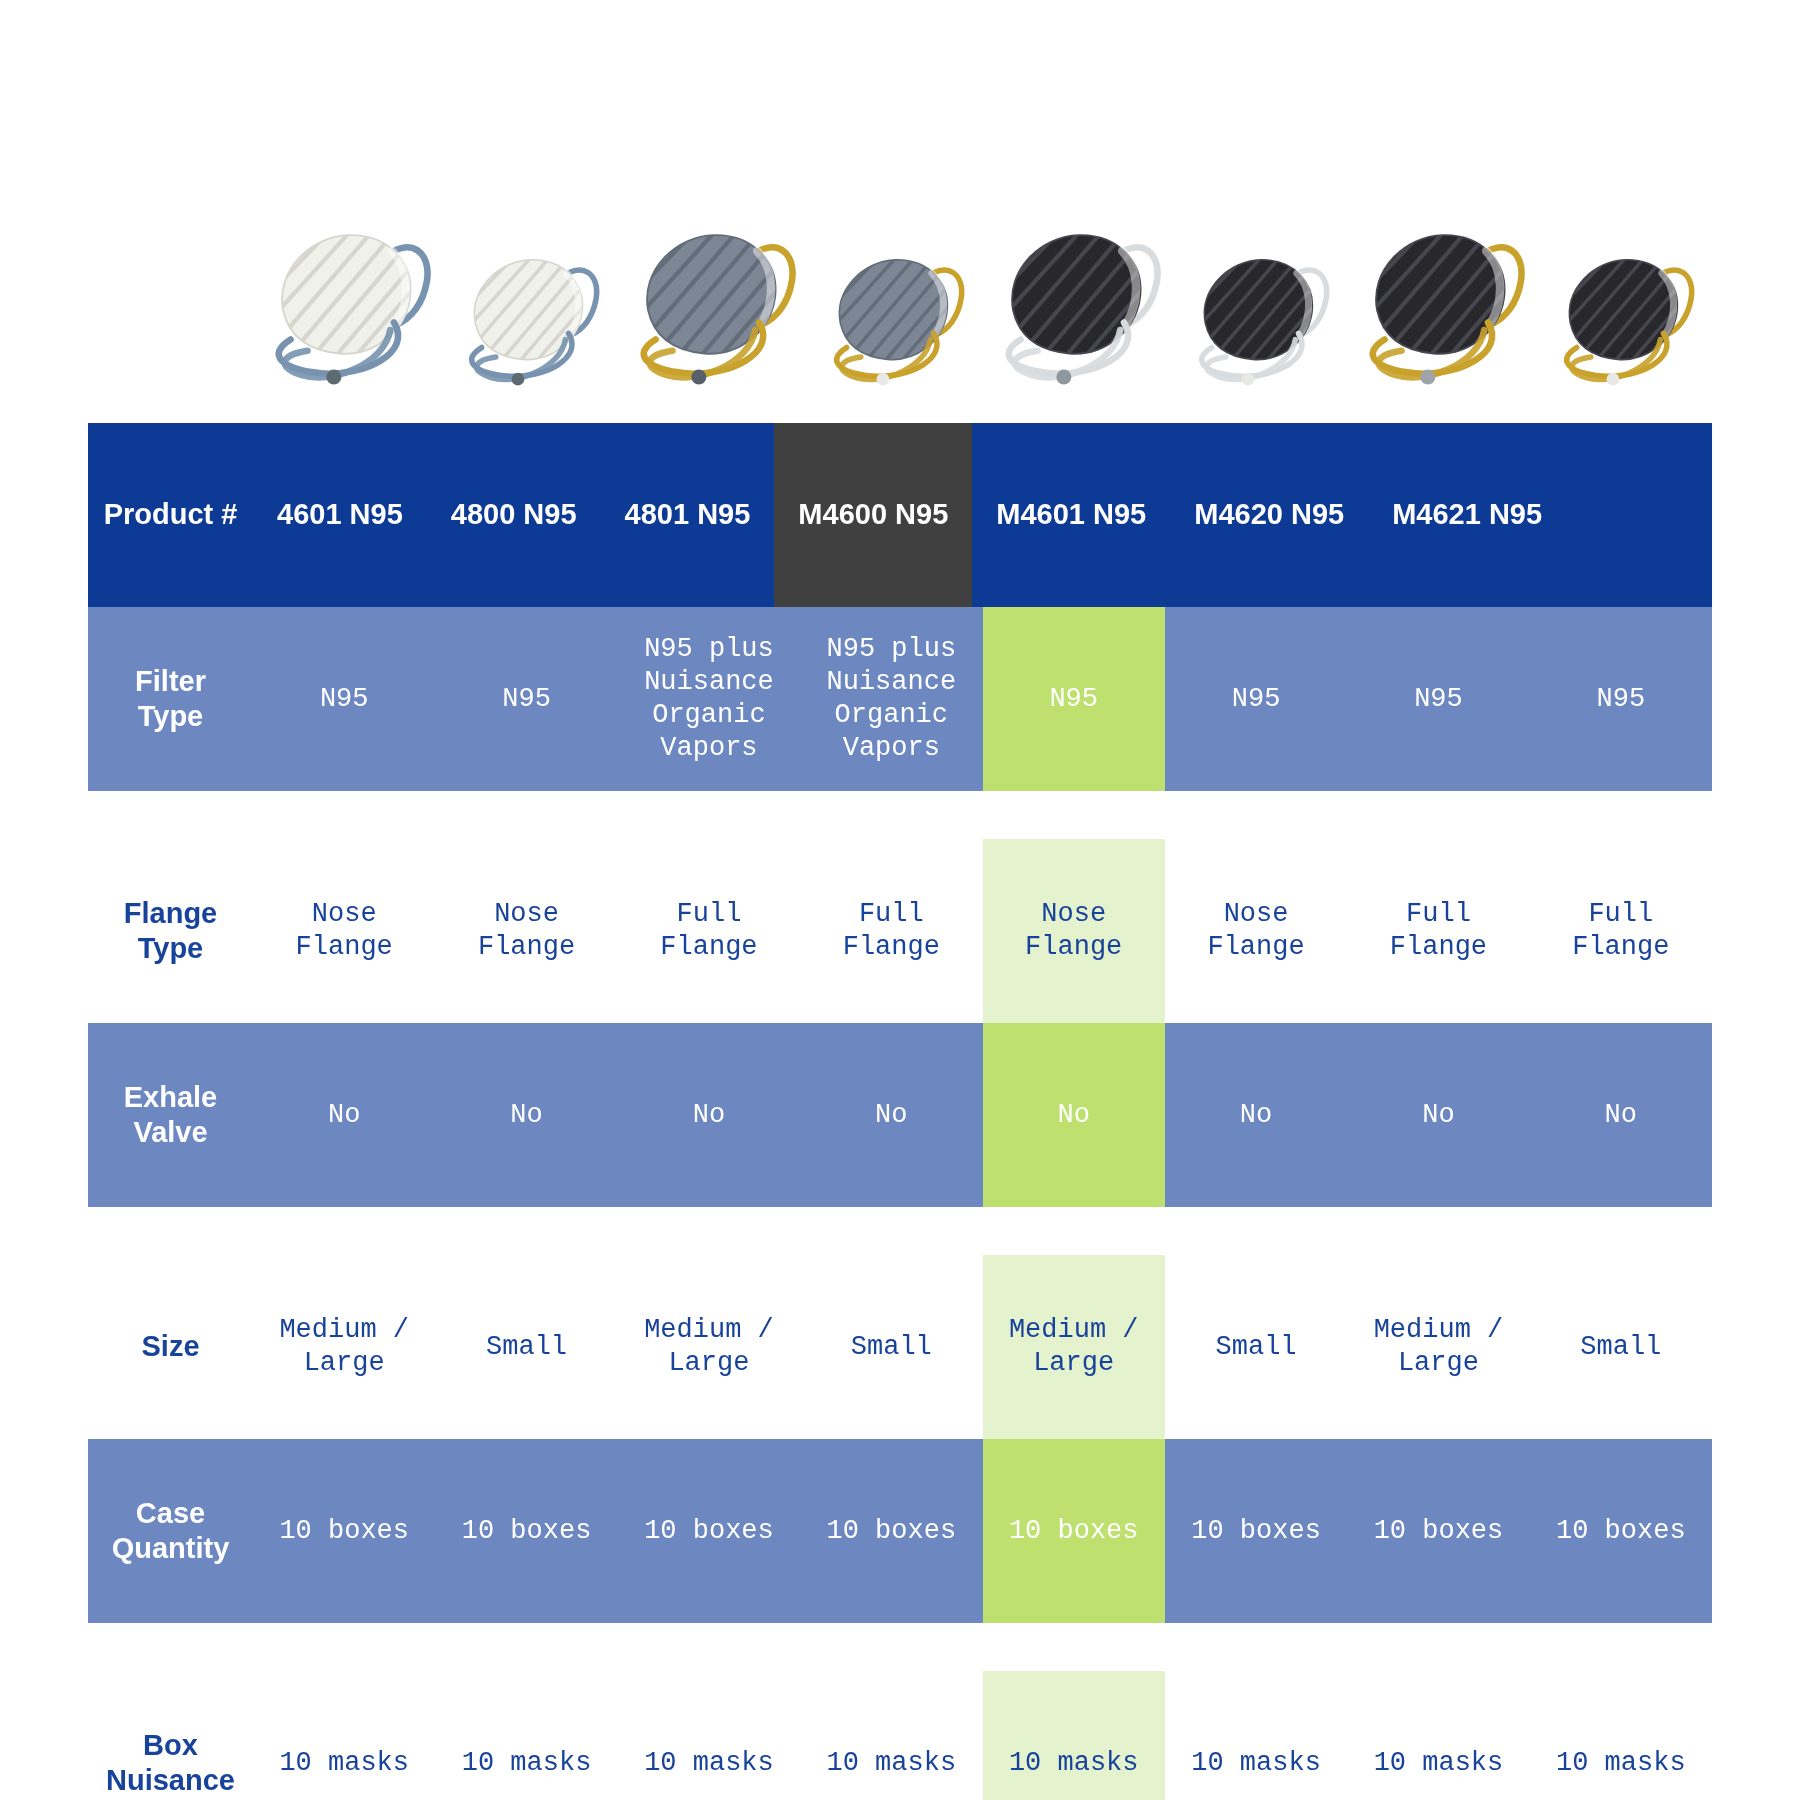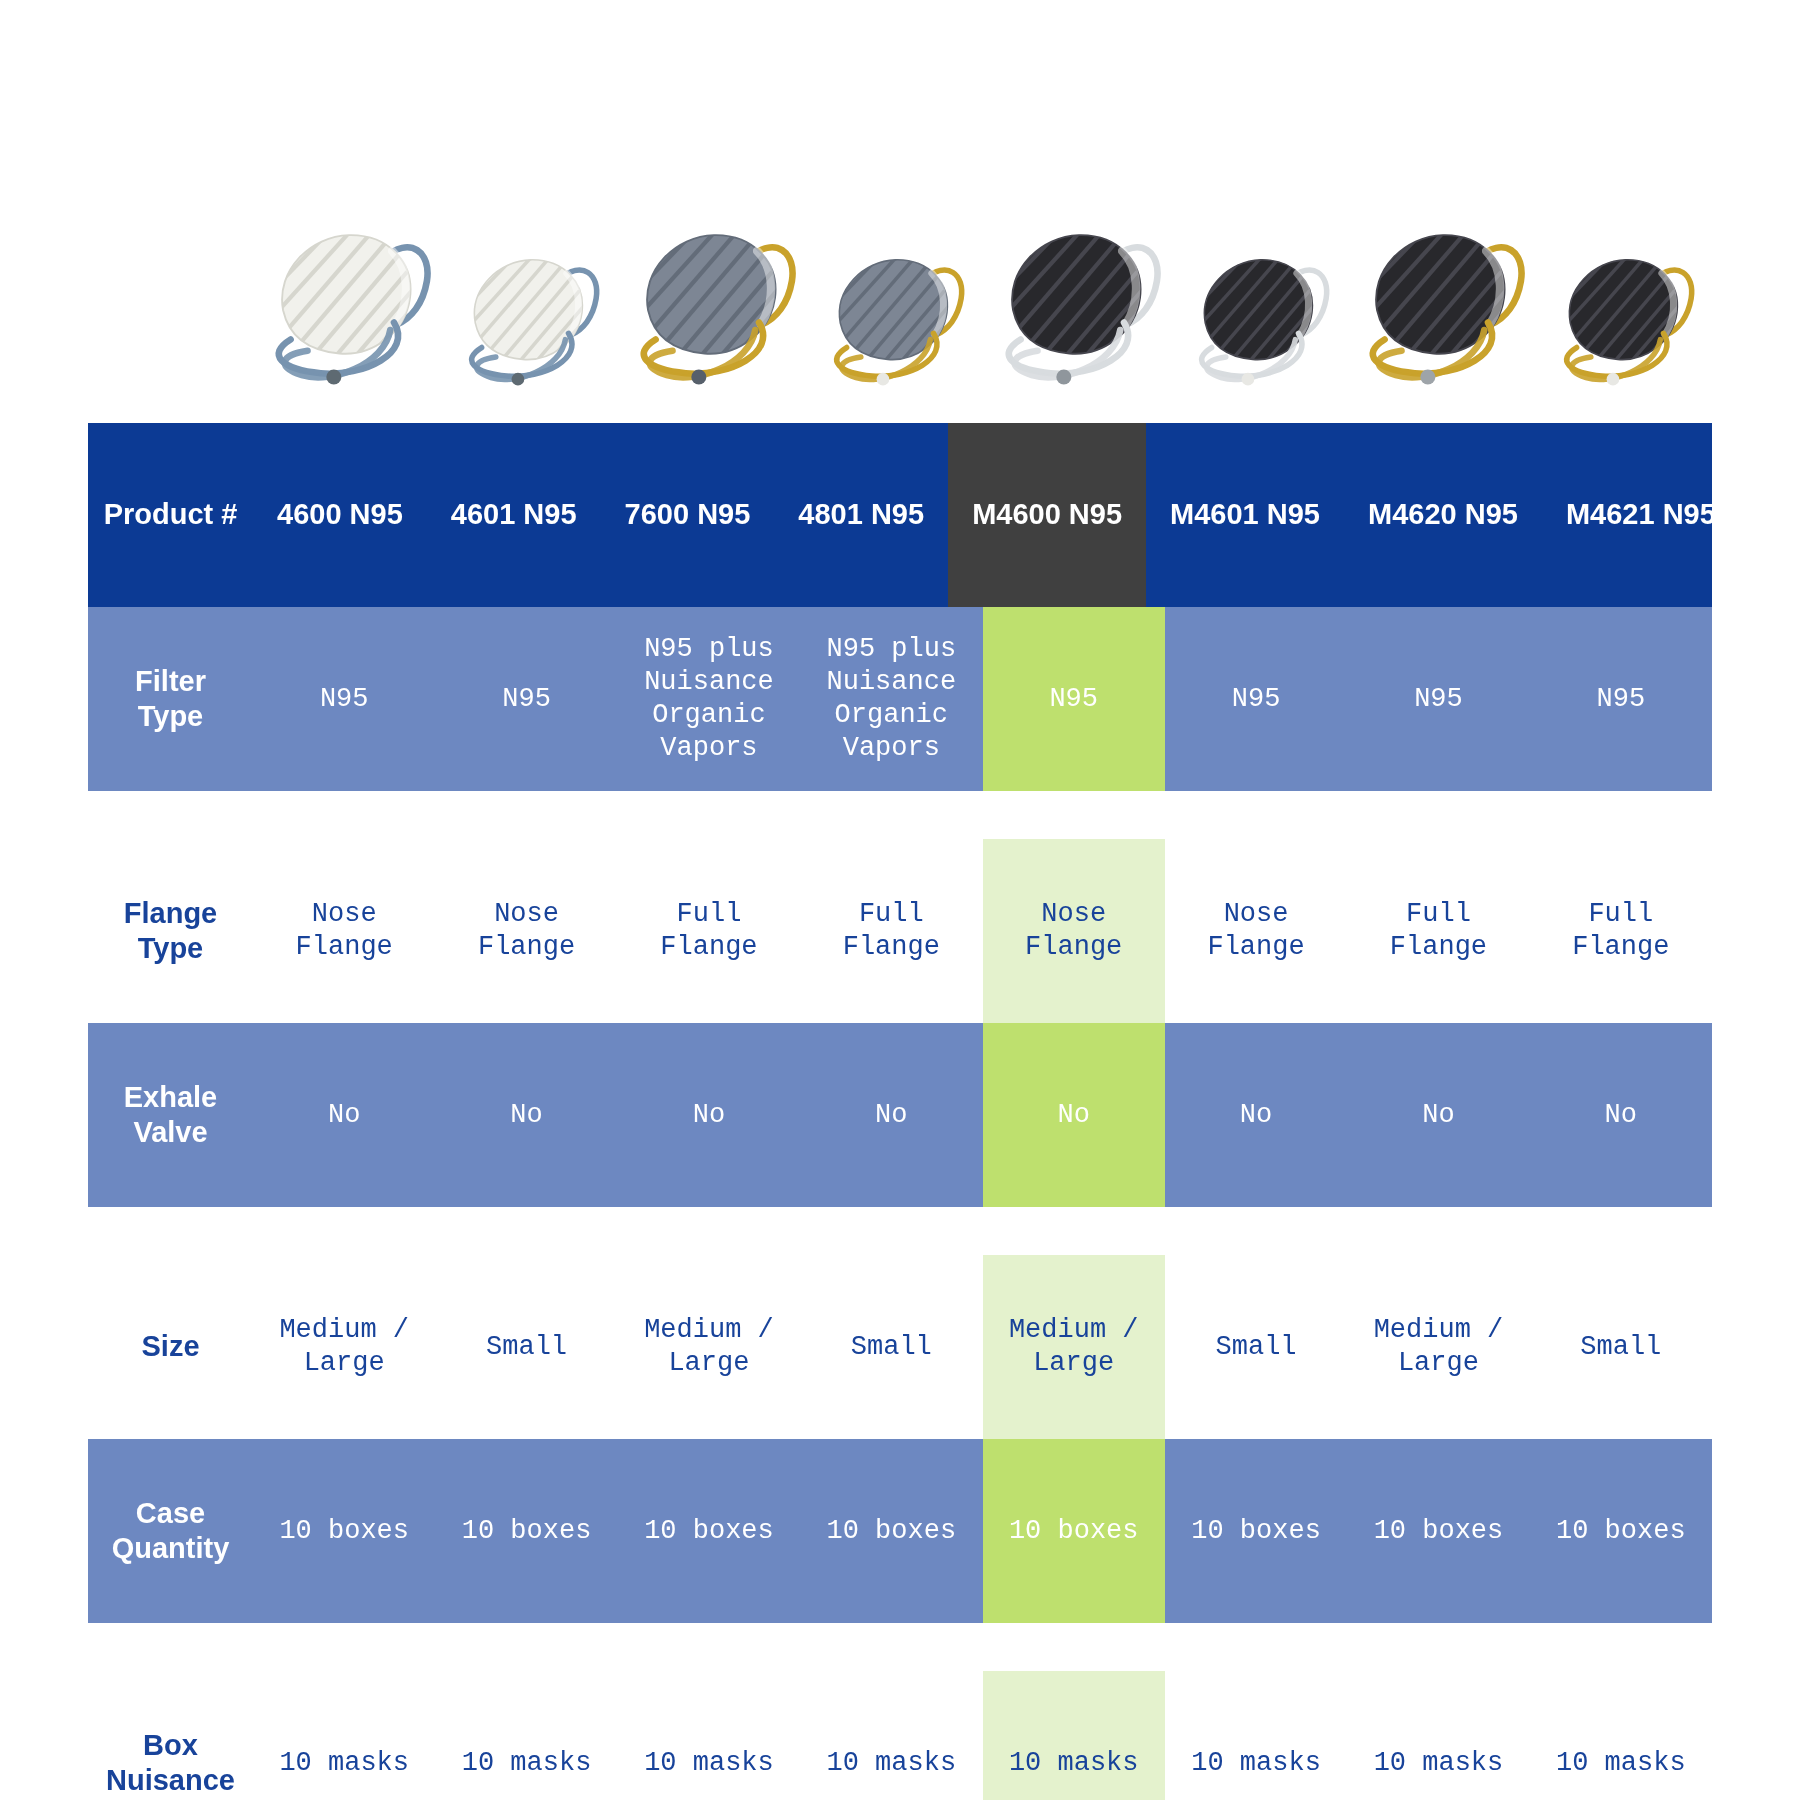--- a/index.html
+++ b/index.html
@@ -105,23 +105,22 @@
         </div>
       <div class="mask-cell">
           <svg class="mask" viewBox="0 0 200 180" style="--body: #28282C; --pleat: #46464E; --strap: #C9A22B; --buckle: #E8E8E4; width: 158px;">
             <use href="#maskShape"></use>
           </svg>
         </div>
     </div>
 
     <div class="gridrow row row-head">
       <div class="cell lbl">Product #</div>
-      <div class="cell">4600 N95</div>
       <div class="cell">4601 N95</div>
-      <div class="cell">7600 N95</div>
+      <div class="cell">4800 N95</div>
       <div class="cell">4801 N95</div>
       <div class="cell hl">M4600 N95</div>
       <div class="cell">M4601 N95</div>
       <div class="cell">M4620 N95</div>
       <div class="cell">M4621 N95</div>
     </div>
 
     <div class="gridrow row row-blue">
       <div class="cell lbl">Filter
 Type</div>

